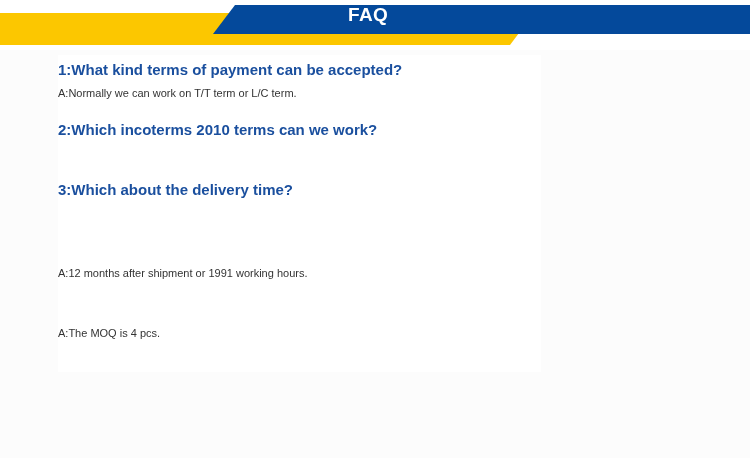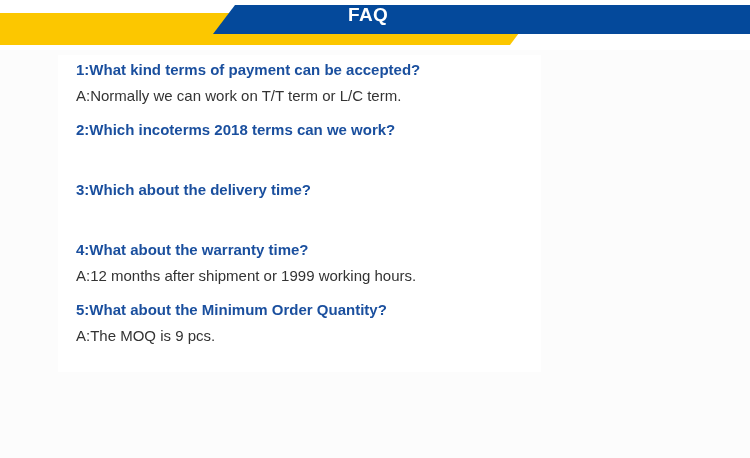--- a/index.html
+++ b/index.html
@@ -66,21 +66,21 @@
     position: absolute;
     left: 58px;
     top: 55px;
     width: 483px;
     height: 317px;
     background: #ffffff;
   }
 
   .faq-list {
     position: absolute;
-    left: 76px;
+    left: 58px;
     top: 55px;
     width: 600px;
   }
   .faq-item {
     height: 60px;
     position: relative;
   }
   .faq-question {
     position: absolute;
     top: 6px;
@@ -89,21 +89,21 @@
     font-size: 15px;
     font-weight: bold;
     white-space: nowrap;
     font-family: "Liberation Sans", sans-serif;
   }
   .faq-answer {
     position: absolute;
     top: 32px;
     left: 0;
     color: #333333;
-    font-size: 15px;
+    font-size: 11px;
     font-weight: normal;
     white-space: nowrap;
     font-family: "Liberation Sans", sans-serif;
   }
 </style>
 </head>
 <body>
 
 <div class="banner">
   <div class="banner-yellow"></div>
@@ -112,26 +112,24 @@
 </div>
 
 <div class="content-panel"></div>
 
 <div class="faq-list">
   <div class="faq-item">
     <div class="faq-question">1:What kind terms of payment can be accepted?</div>
     <div class="faq-answer">A:Normally we can work on T/T term or L/C term.</div>
   </div>
   <div class="faq-item">
-    <div class="faq-question">2:Which incoterms 2018 terms can we work?</div>
+    <div class="faq-question">2:Which incoterms 2010 terms can we work?</div>
   </div>
   <div class="faq-item">
     <div class="faq-question">3:Which about the delivery time?</div>
   </div>
   <div class="faq-item">
-    <div class="faq-question">4:What about the warranty time?</div>
-    <div class="faq-answer">A:12 months after shipment or 1999 working hours.</div>
+    <div class="faq-answer">A:12 months after shipment or 1991 working hours.</div>
   </div>
   <div class="faq-item">
-    <div class="faq-question">5:What about the Minimum Order Quantity?</div>
-    <div class="faq-answer">A:The MOQ is 9 pcs.</div>
+    <div class="faq-answer">A:The MOQ is 4 pcs.</div>
   </div>
 </div>
 
 </body></html>

